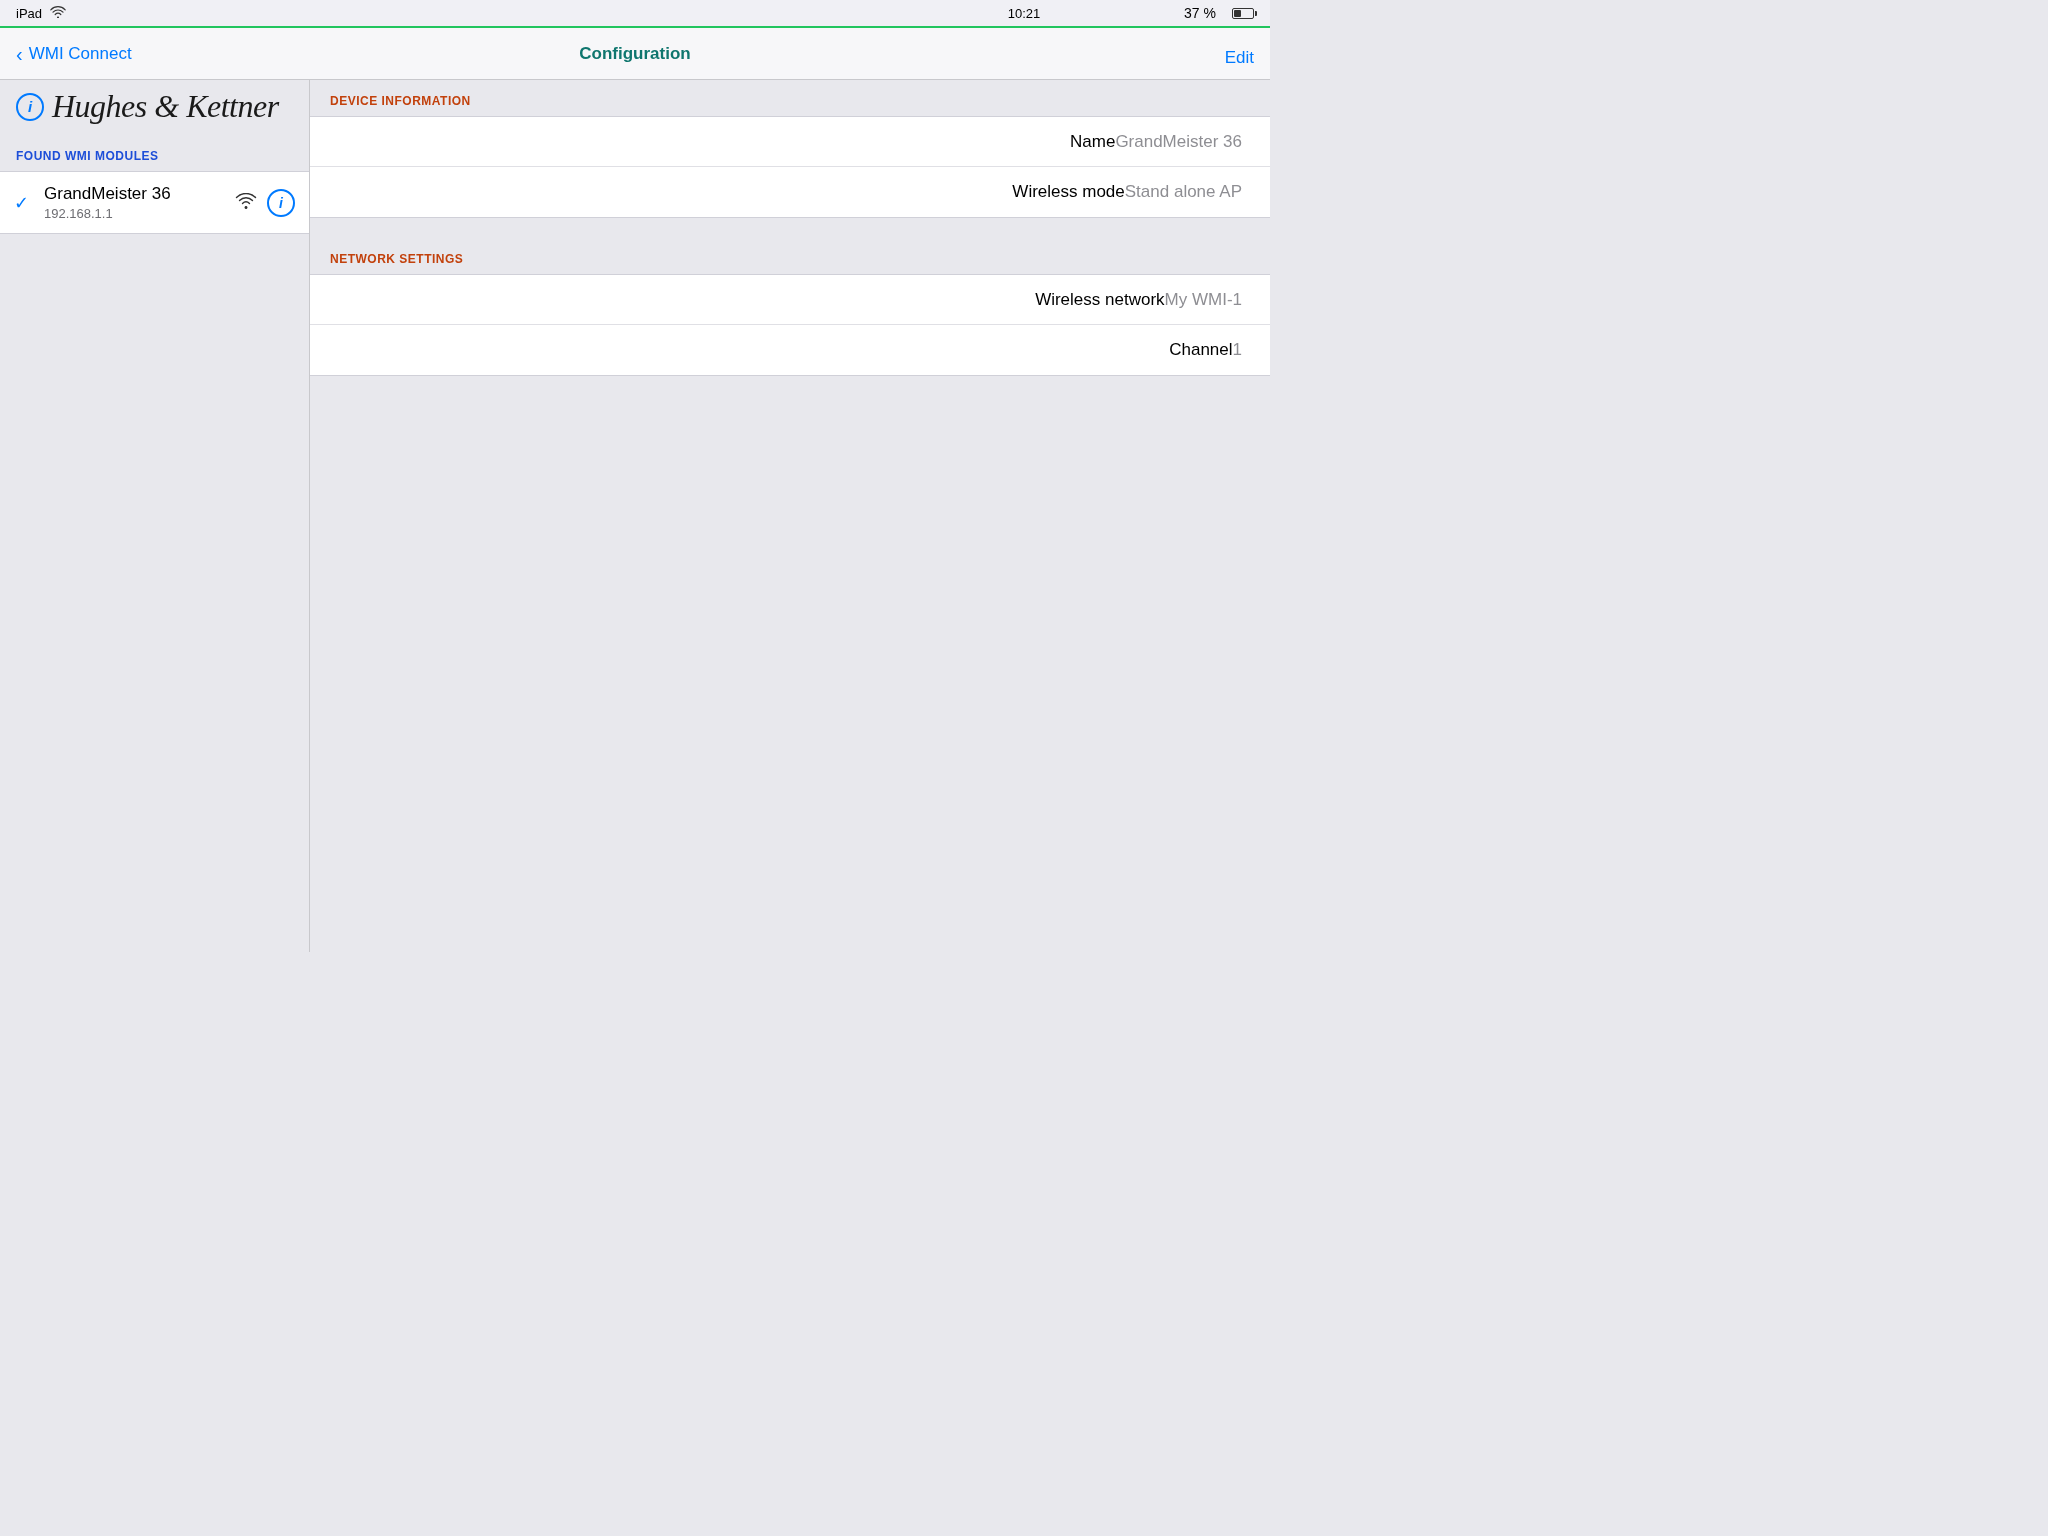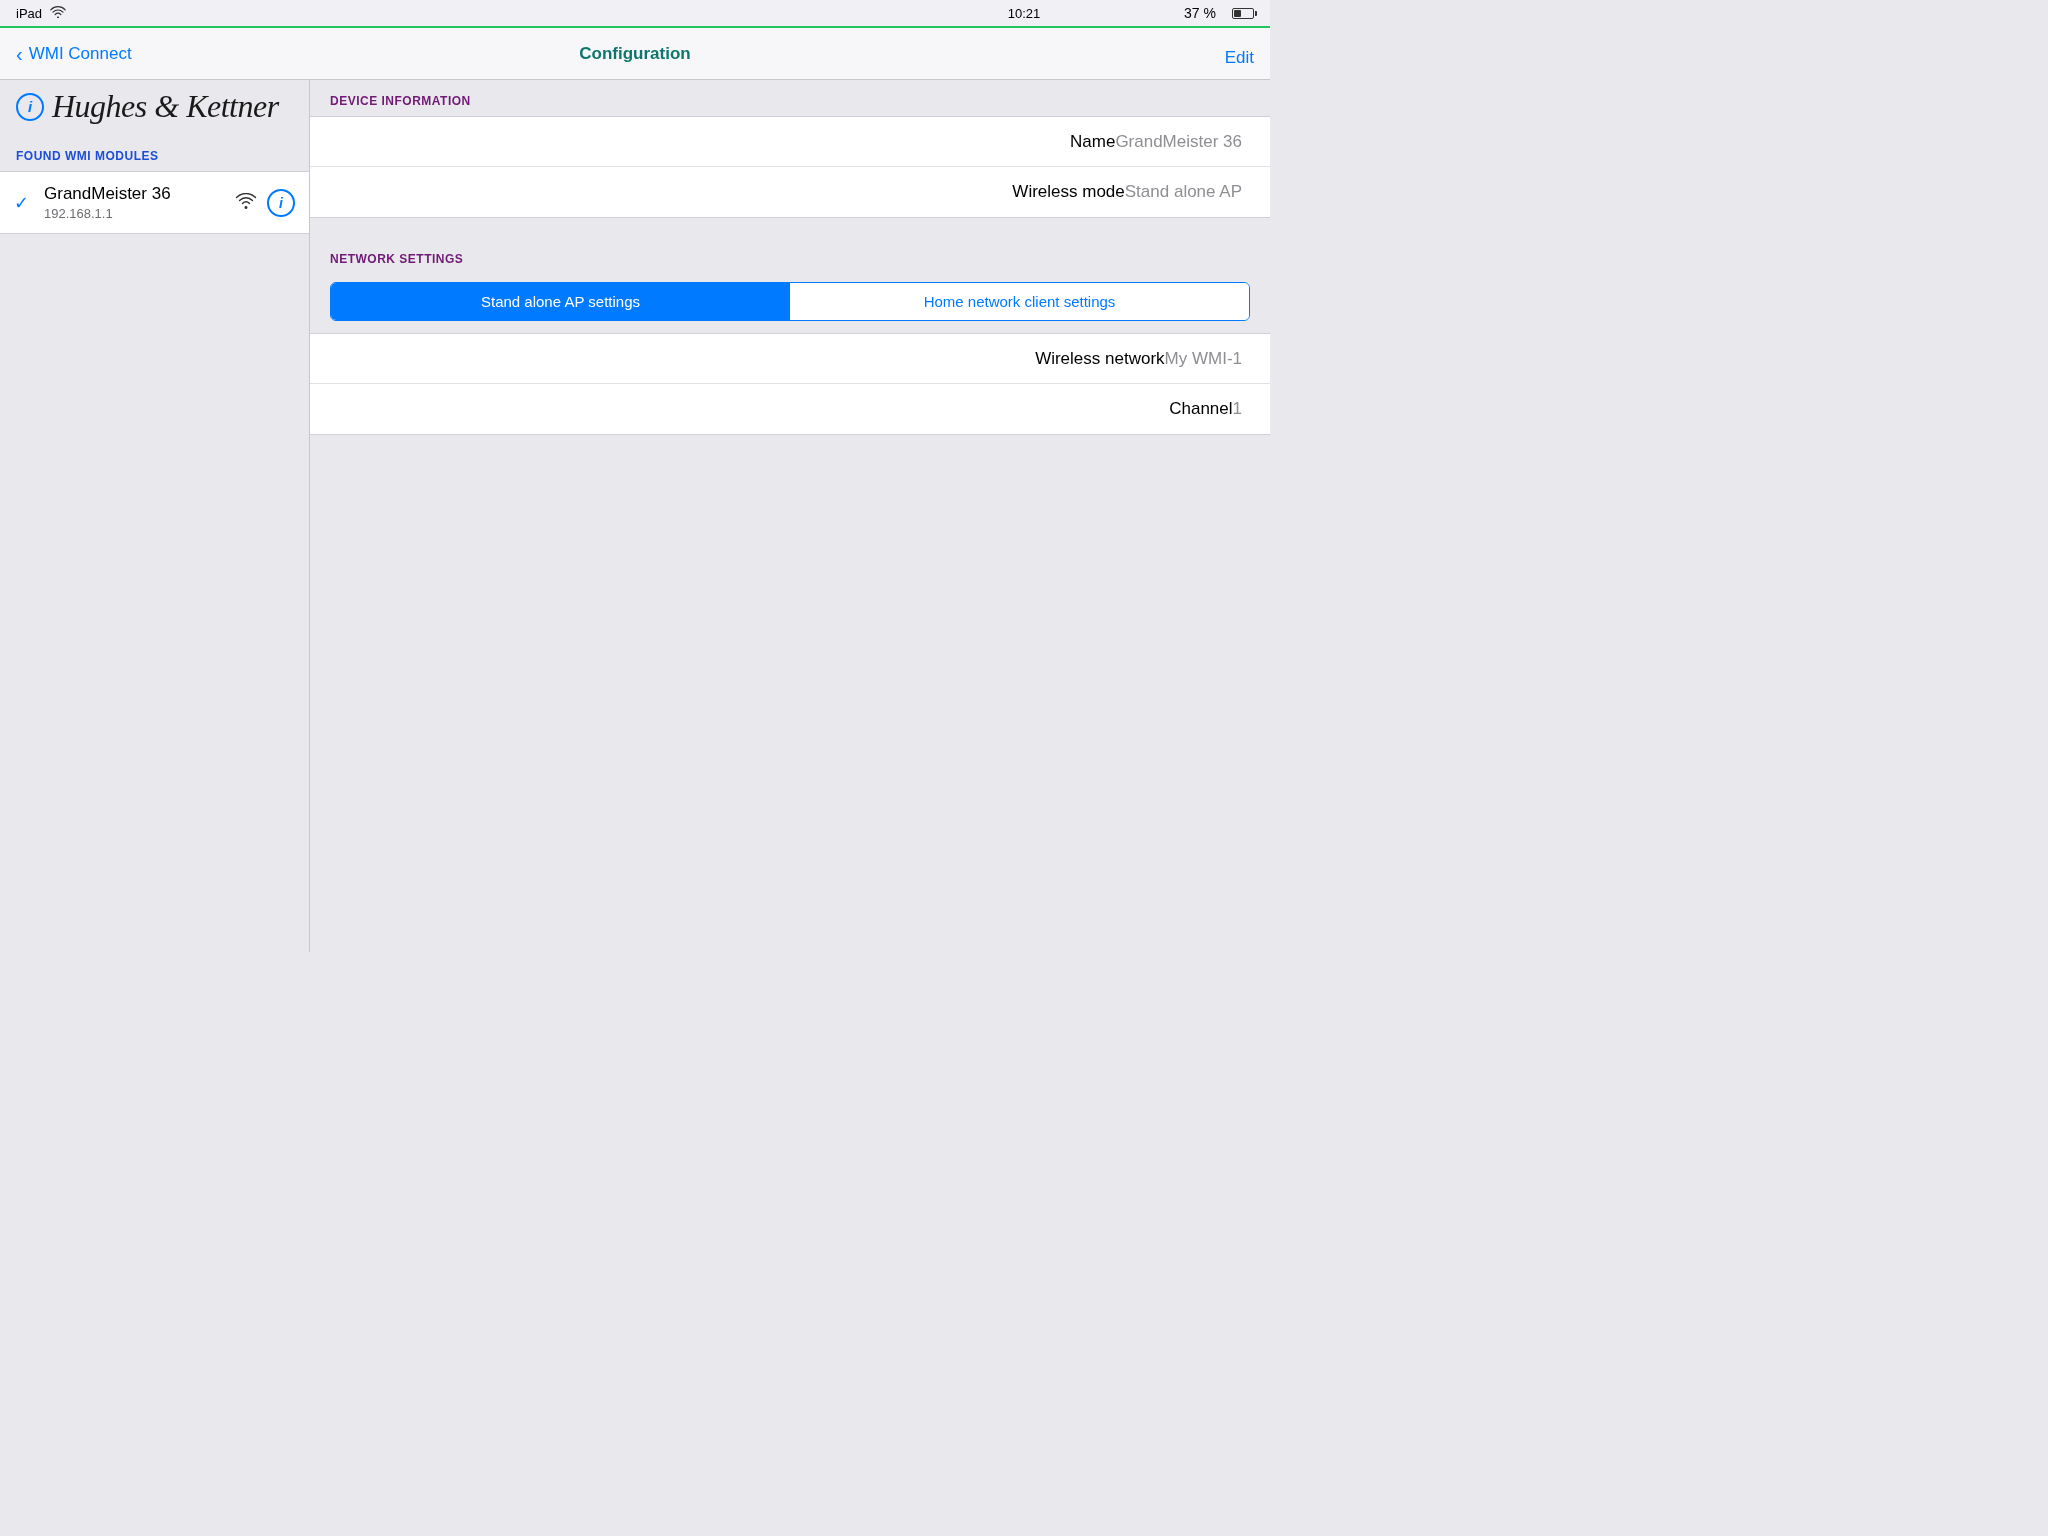--- a/index.html
+++ b/index.html
@@ -204,21 +204,21 @@
     .main-content {
       flex: 1;
       background: #e8e8ed;
       overflow-y: auto;
     }
 
     .section-header {
       padding: 14px 20px 8px 20px;
       font-size: 12px;
       font-weight: 600;
-      color: #701a75;
+      color: #c2410c;
       letter-spacing: 0.5px;
       text-transform: uppercase;
       background: #e8e8ed;
     }
 
     .table-group {
       background: #fff;
       border-top: 1px solid #d0d0d8;
       border-bottom: 1px solid #d0d0d8;
       margin-bottom: 0;
@@ -392,24 +392,20 @@
         </div>
         <div class="table-row">
           <span class="table-row-label">Wireless mode</span>
           <span class="table-row-value">Stand alone AP</span>
         </div>
       </div>
 
       <div class="network-settings-section">
         <div class="section-header">NETWORK SETTINGS</div>
 
-        <div class="segmented-control">
-          <div class="segment active">Stand alone AP settings</div>
-          <div class="segment inactive">Home network client settings</div>
-        </div>
 
         <div class="table-group">
           <div class="table-row">
             <span class="table-row-label">Wireless network</span>
             <span class="table-row-value">My WMI-1</span>
           </div>
           <div class="table-row">
             <span class="table-row-label">Channel</span>
             <span class="table-row-value">1</span>
           </div>

